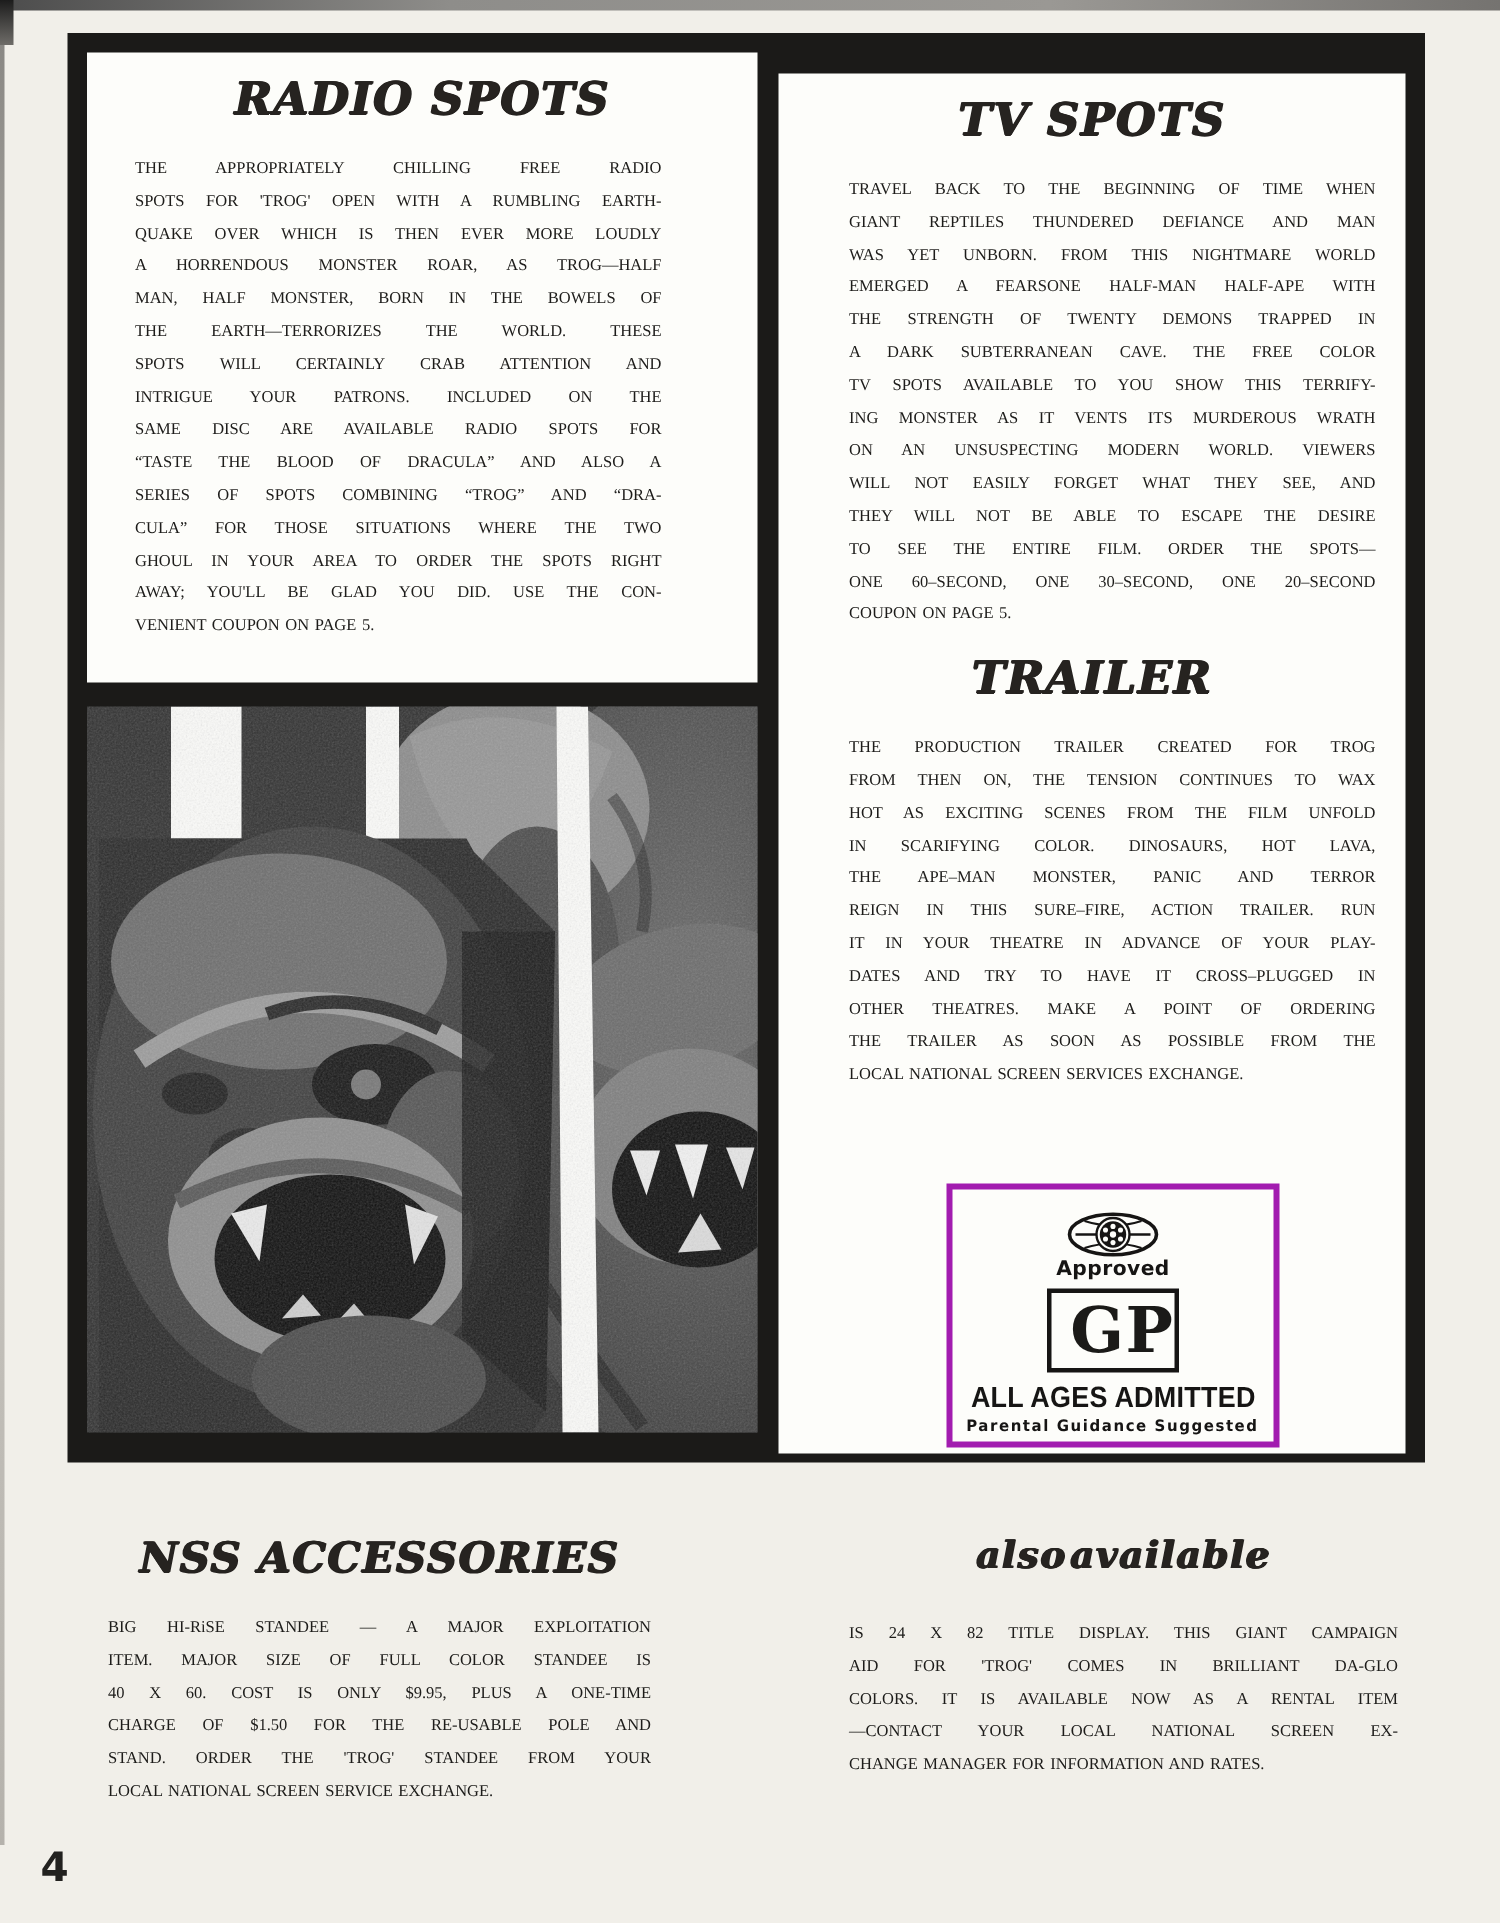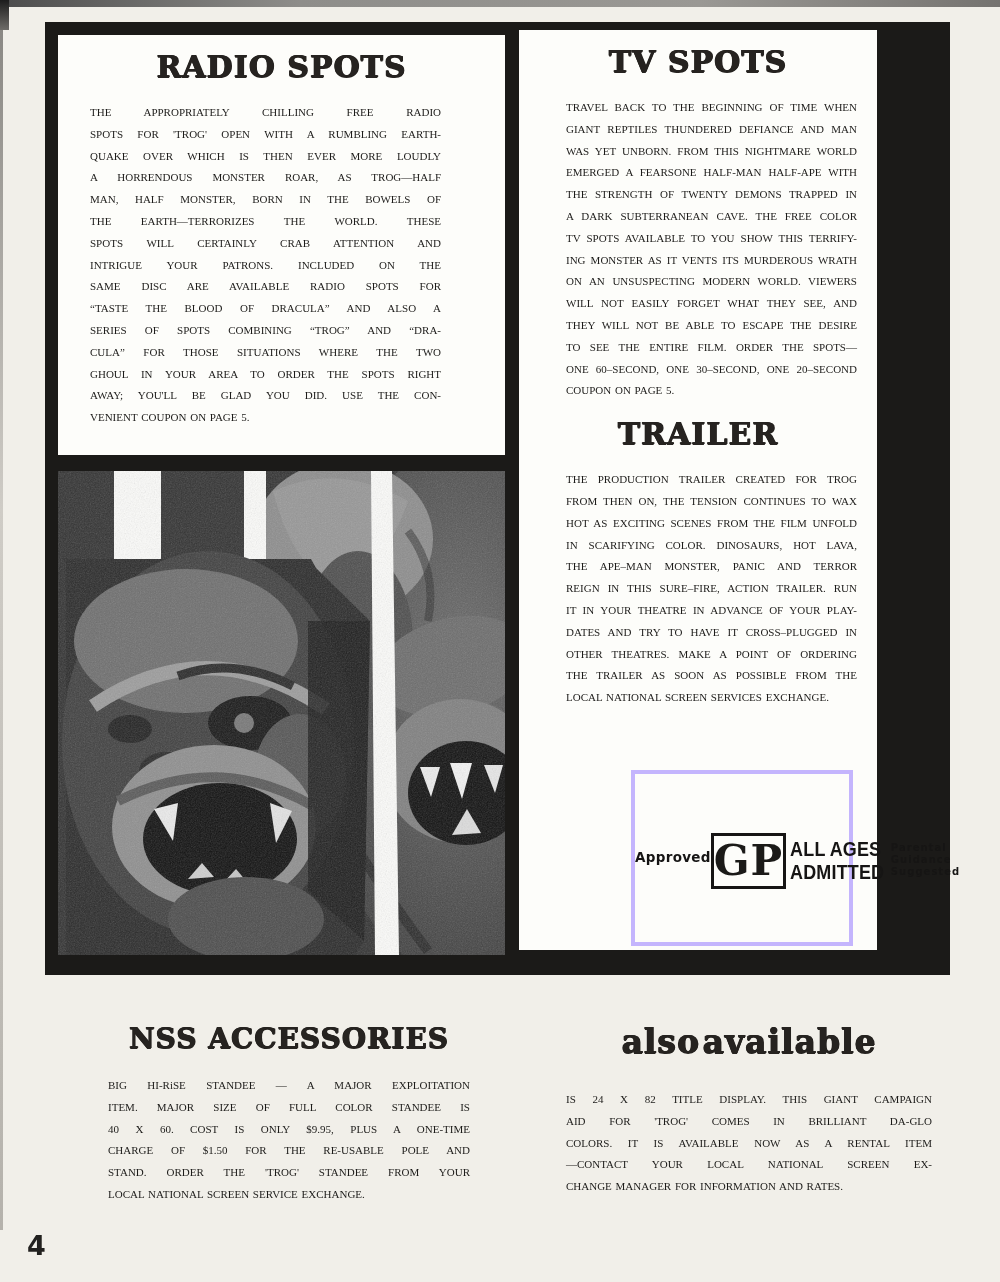--- a/index.html
+++ b/index.html
@@ -5,49 +5,49 @@
   html,body{margin:0;padding:0;}
   body{width:1000px;height:1282px;position:relative;background:#b9b6b0;font-family:"Liberation Serif",serif;}
   .page{position:absolute;left:0;top:0;width:1000px;height:1282px;background:#f1efe9;overflow:hidden;}
   .scan-top{position:absolute;left:0;top:0;width:1000px;height:7px;background:linear-gradient(90deg,#4c4c4c,#8e8d8a 30%,#9a9894 70%,#757370);}
   .scan-corner{position:absolute;left:0;top:0;width:9px;height:30px;background:linear-gradient(180deg,#1c1c1c,#6e6c68);}
   .scan-left{position:absolute;left:0;top:30px;width:3px;height:1200px;background:linear-gradient(180deg,#8a8884,#cfccc6 40%,#b5b2ac);}
 
   .frame{position:absolute;left:45px;top:22px;width:905px;height:953px;background:#1b1a18;}
   .panel{position:absolute;background:#fdfdfa;}
   .panel-left{left:13px;top:13px;width:447px;height:420px;}
-  .panel-right{left:474px;top:8px;width:358px;height:920px;}
+  .panel-right{left:474px;top:27px;width:418px;height:920px;}
   .photo-wrap{position:absolute;left:13px;top:449px;width:447px;height:484px;background:#2e2e2e;}
   .photo-wrap svg{display:block;}
 
-  .heading{font-family:"DejaVu Serif",serif;font-weight:bold;text-align:center;
+  .heading{font-family:"DejaVu Serif",serif;font-weight:bold;font-style:italic;text-align:center;
     color:#262320;letter-spacing:1px;
     text-shadow:0.7px 0 0 #262320,-0.5px 0 0 #262320,0 0.5px 0 #262320;}
   .h-main{font-size:30px;margin:14px 0 0 0;}
   .h-trailer{font-size:30px;margin:14px 0 0 0;}
   .h-bottom{font-size:28px;margin:0;}
-  .h-also{font-size:33px;margin:0;word-spacing:-0.30em;}
+  .h-also{font-size:25px;margin:0;word-spacing:-0.30em;}
 
   .body-text{font-size:11px;line-height:21.8px;color:#1d1c1a;word-spacing:1px;}
   .body-text .line{text-align:justify;text-align-last:justify;white-space:normal;}
   .body-text .line.last{text-align-last:left;}
   .pl-body{margin:18px 64px 0 32px;}
   .pr-body{margin:18px 20px 0 47px;}
 
   .gp-box{position:absolute;left:112px;top:740px;width:214px;height:168px;background:#fdfdfa;
-    border:4px solid #c4b5fd;display:flex;flex-direction:row;align-items:center;}
+    border:4px solid #a21caf;display:flex;flex-direction:column;align-items:center;}
   .gp-seal{margin-top:14px;}
   .gp-approved{font-family:"DejaVu Sans",sans-serif;font-weight:bold;font-size:13.5px;color:#161514;margin-top:-3px;letter-spacing:0.3px;}
   .gp-letter-box{margin-top:5px;border:3px solid #161514;width:82px;height:50px;display:flex;align-items:center;justify-content:flex-end;}
   .gp-letters{font-family:"DejaVu Serif",serif;font-weight:bold;font-size:42px;line-height:1;color:#1b1a18;letter-spacing:1px;}
   .gp-line1{font-family:"Liberation Sans",sans-serif;font-weight:bold;font-size:19.5px;color:#161514;margin-top:6px;letter-spacing:0.2px;transform:scaleX(0.92);}
   .gp-line2{font-family:"DejaVu Sans",sans-serif;font-weight:bold;font-size:10.5px;color:#161514;margin-top:1px;letter-spacing:1.1px;transform:scaleX(0.95);}
 
   .bottom-block{position:absolute;}
-  .bb-left{left:72px;top:1022px;width:362px;margin-left:36px;}
+  .bb-left{left:72px;top:1022px;width:362px;}
   .bb-right{left:566px;top:1022px;width:366px;}
   .bb-left .body-text{margin-top:20px;}
   .bb-right .body-text{margin-top:28px;}
 
   .page-number{position:absolute;left:27px;top:1230px;font-family:"DejaVu Sans",sans-serif;
     font-weight:bold;font-size:27px;color:#22211f;}
 </style>
 </head>
 <body>
 

